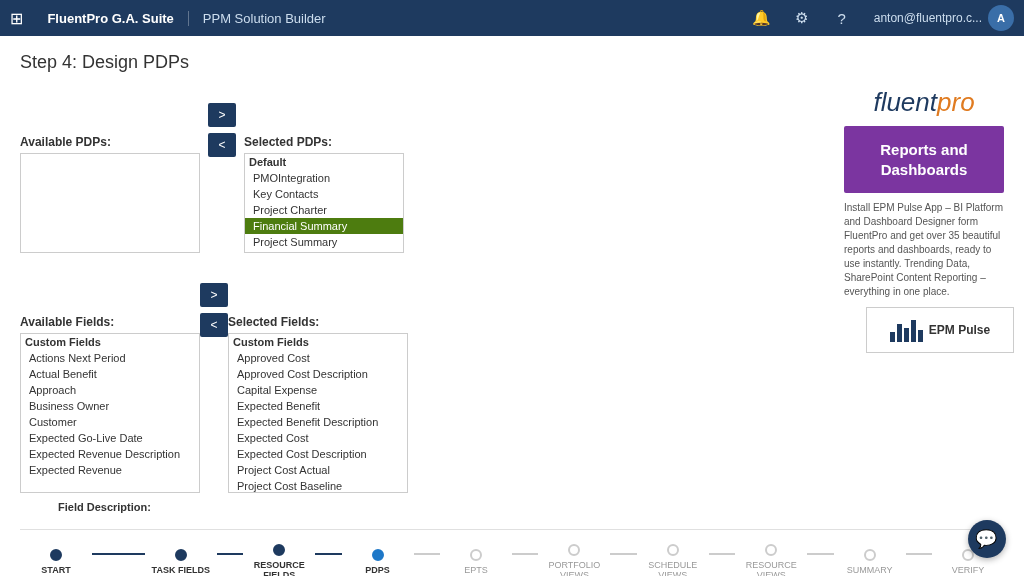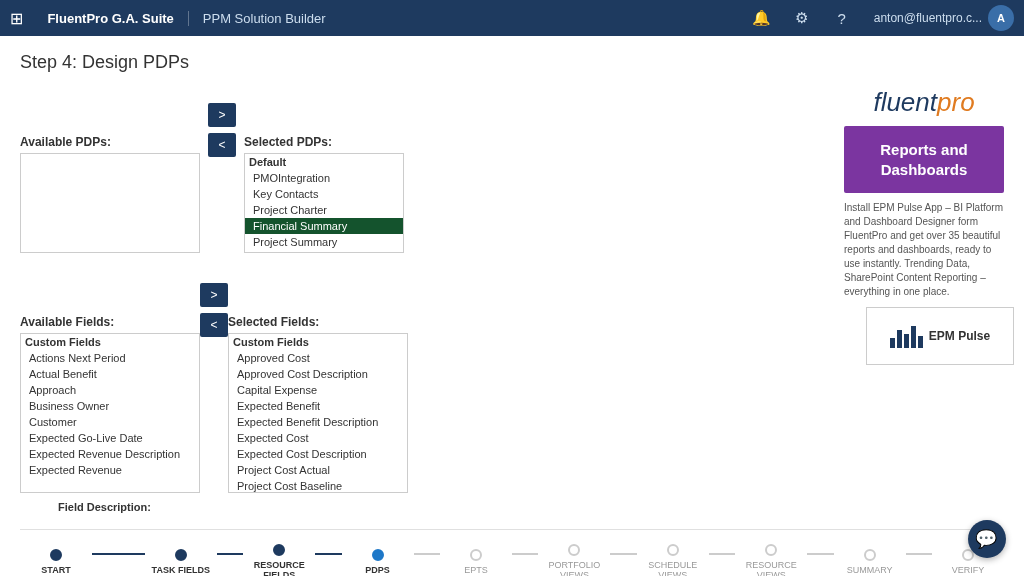--- a/index.html
+++ b/index.html
@@ -43,21 +43,21 @@
     .pdp-row { display: flex; align-items: flex-start; gap: 8px; margin-bottom: 14px; }
     .pdp-col-label { font-size: 12px; font-weight: 600; color: #333; margin-bottom: 4px; }
     .list-box {
       border: 1px solid #ccc; background: #fff;
       overflow-y: auto; font-size: 11px;
     }
     .list-box-available { width: 180px; height: 100px; }
     .list-box-selected { width: 160px; height: 100px; }
     .list-box .group-label { font-weight: bold; padding: 2px 4px; font-size: 11px; }
     .list-box .list-item { padding: 2px 8px; cursor: pointer; white-space: nowrap; }
-    .list-box .list-item.selected { background: #14532d; color: #fff; }
+    .list-box .list-item.selected { background: #4d7c0f; color: #fff; }
 
     .transfer-btns { display: flex; flex-direction: column; gap: 6px; justify-content: center; margin-top: 16px; }
     .transfer-btn {
       width: 28px; height: 24px; background: #1e3a5f; color: #fff;
       border: none; cursor: pointer; font-size: 12px; display: flex;
       align-items: center; justify-content: center; border-radius: 2px;
     }
 
     
     .fields-row { display: flex; align-items: flex-start; gap: 0; }
@@ -70,21 +70,21 @@
     .right-section { width: 160px; display: flex; flex-direction: column; align-items: center; }
     .fluent-logo { font-size: 26px; font-weight: 300; color: #1e3a5f; margin-bottom: 8px; font-style: italic; }
     .fluent-logo span { color: #e07b20; }
     .promo-banner {
       background: #7b35a0; color: #fff; width: 160px;
       padding: 14px 12px; border-radius: 2px; text-align: center;
       font-size: 15px; font-weight: 600; margin-bottom: 8px; line-height: 1.3;
     }
     .promo-desc { font-size: 10px; color: #555; line-height: 1.4; margin-bottom: 8px; }
     .epm-pulse-logo {
-      border: 1px solid #ccc; padding: 16px 10px; display: flex; align-items: center;
+      border: 1px solid #ccc; padding: 10px 10px; display: flex; align-items: center;
       gap: 6px; font-size: 12px; font-weight: 600; color: #333; width: 148px; justify-content: center; margin-left: 32px;
     }
     .pulse-bars { display: flex; align-items: flex-end; gap: 2px; height: 24px; }
     .pulse-bar { width: 5px; background: #1e3a5f; }
 
     
     .wizard-section { margin-top: 16px; border-top: 1px solid #e0e0e0; padding-top: 14px; }
     .wizard-steps { display: flex; align-items: center; justify-content: center; gap: 0; }
     .wizard-step { display: flex; flex-direction: column; align-items: center; position: relative; }
     .wizard-dot {

